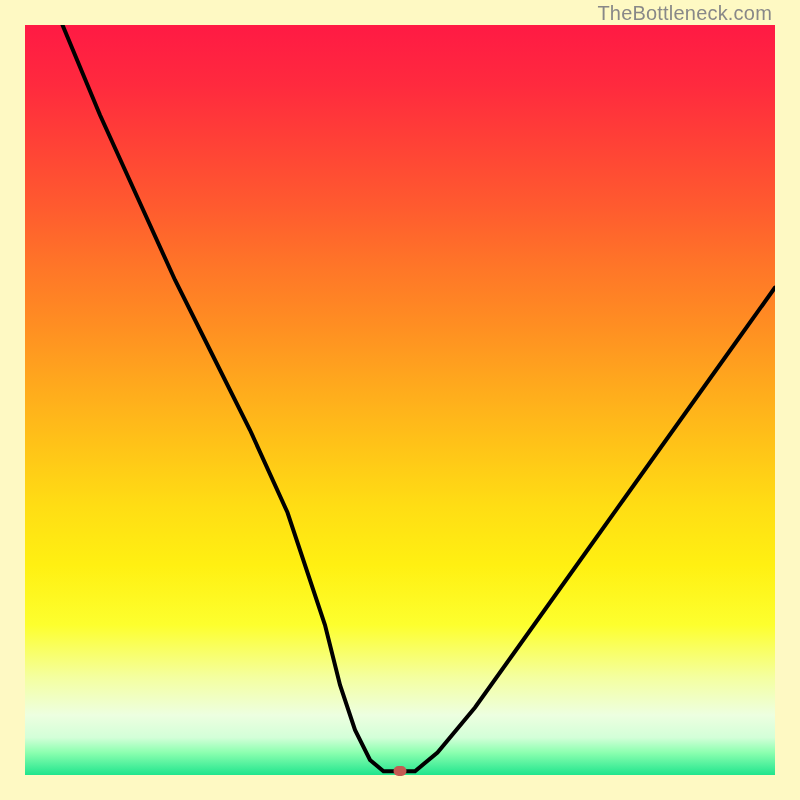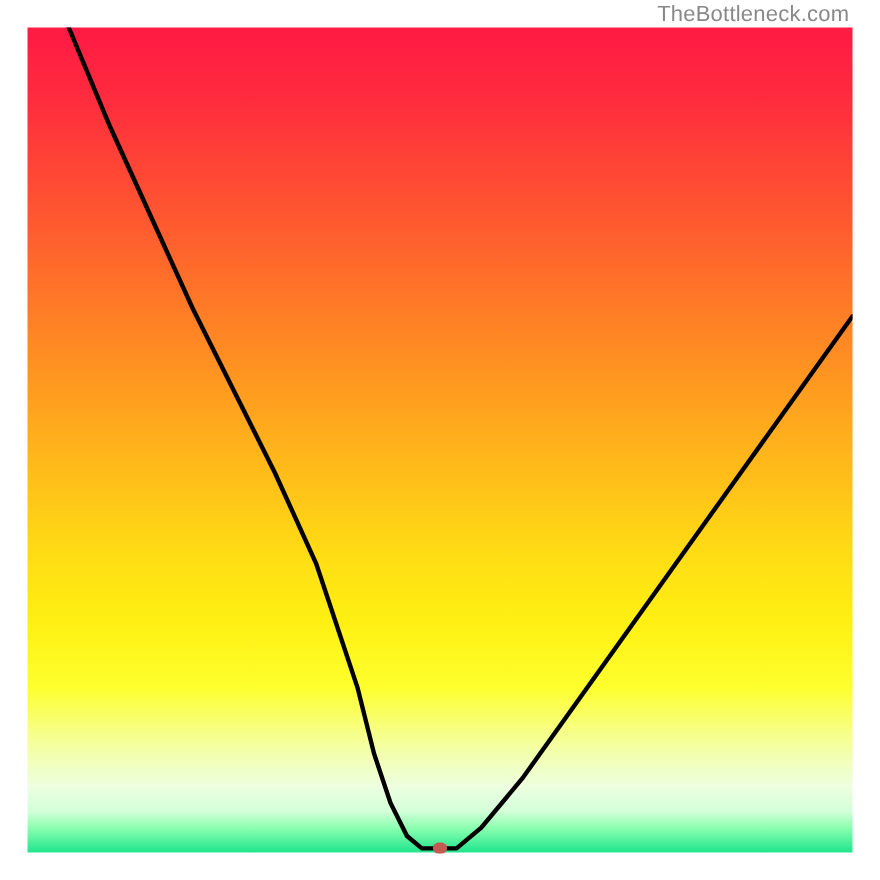--- a/index.html
+++ b/index.html
@@ -8,21 +8,21 @@
     height: 800px;
     background: #000;
     position: relative;
     overflow: hidden;
     font-family: Arial, sans-serif;
   }
   .frame {
     position: absolute;
     top: 0; left: 0;
     width: 800px; height: 800px;
-    background: #ffffff;
+    background: #fef9c3;
   }
   .plot-area {
     position: absolute;
     top: 25px;
     left: 25px;
     width: 750px;
     height: 750px;
     background: linear-gradient(to bottom,
       #ff1a44 0%,
       #ff2a3e 8%,

